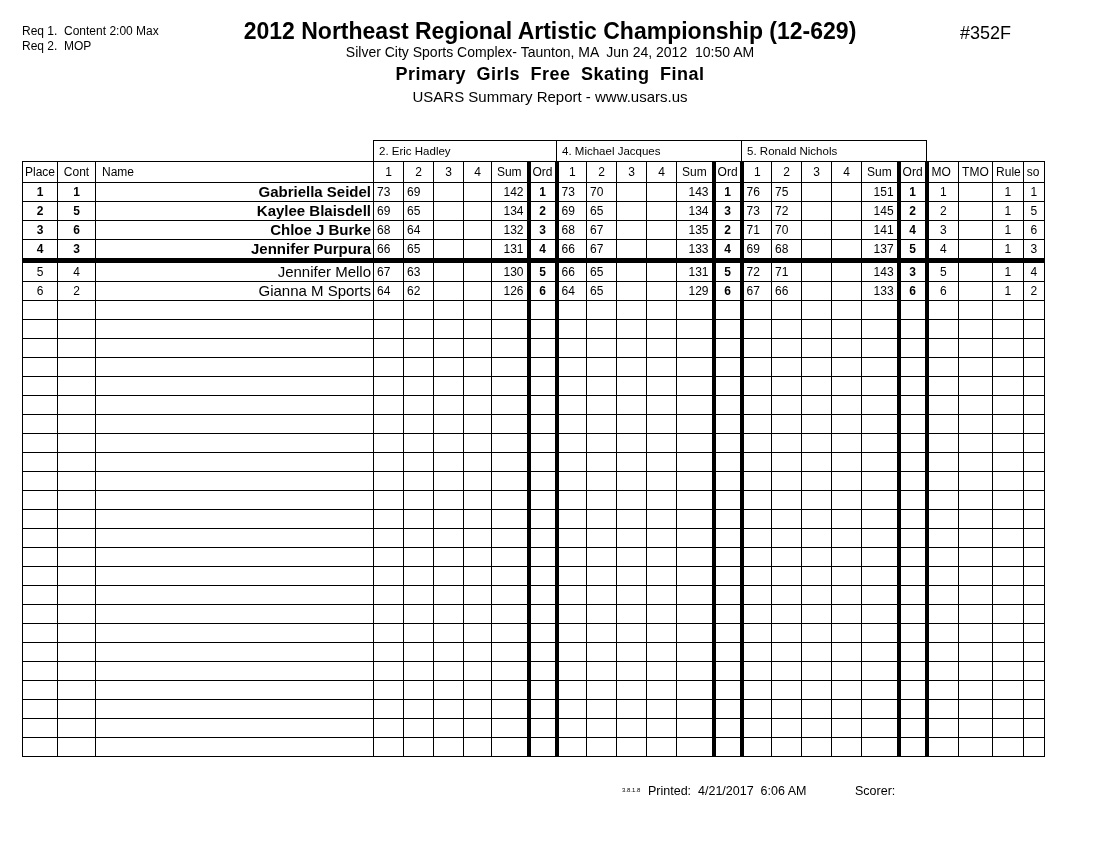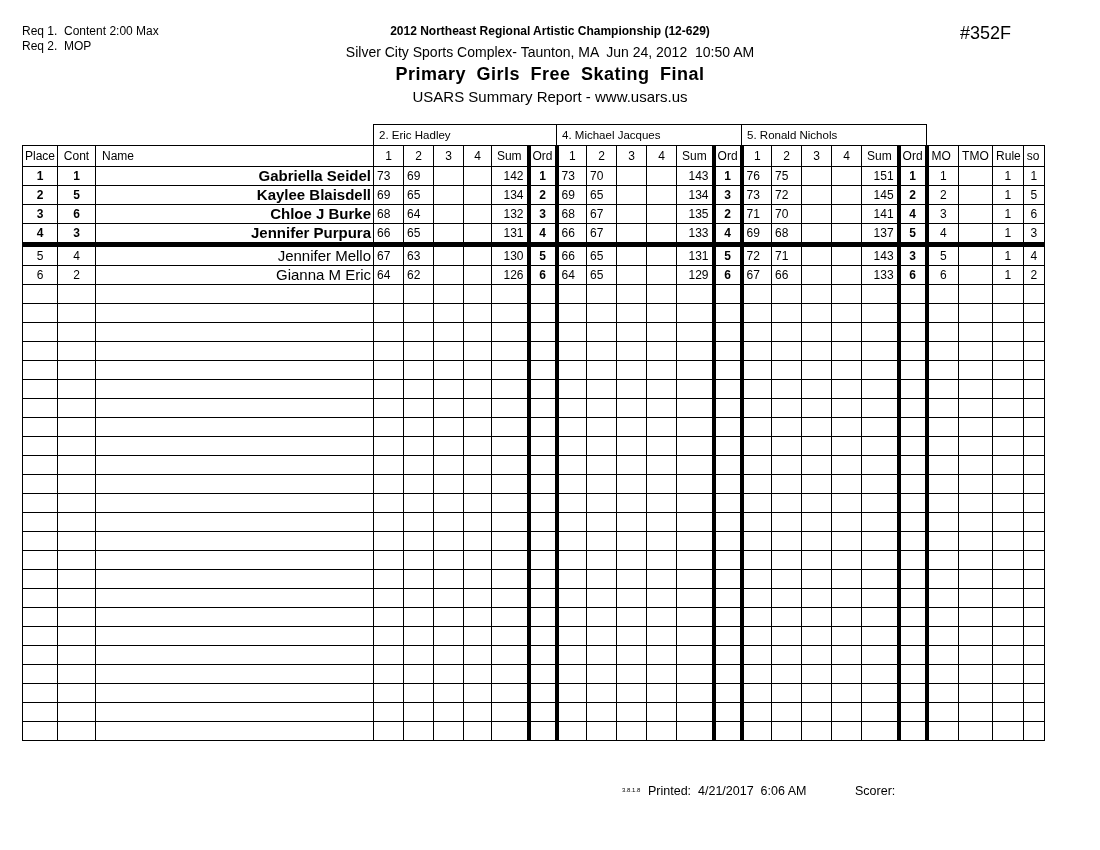--- a/index.html
+++ b/index.html
@@ -20,28 +20,28 @@
     font-size: 12px; line-height: 15px;
   }
   .doc-number {
     position: absolute; top: 23px; left: 960px;
     font-size: 18px; font-weight: normal;
   }
   .title-block {
     position: absolute; top: 21px; left: 0; width: 1100px;
     text-align: center;
   }
-  .title   { font-size: 12px; font-weight: bold; line-height: 21px; }
+  .title   { font-size: 23px; font-weight: bold; line-height: 21px; }
   .venue   { font-size: 14px; line-height: 20px; }
   .event   { font-size: 18px; font-weight: bold; line-height: 24px; word-spacing: 5px; letter-spacing: .5px; }
   .report  { font-size: 15px; line-height: 22px; }
 
   
   .report-table {
-    position: absolute; top: 124px; left: 22px;
+    position: absolute; top: 140px; left: 22px;
     border-collapse: collapse; table-layout: fixed;
   }
   .report-table td, .report-table th {
     border: 1px solid #000;
     font-size: 12px; font-weight: normal;
     height: 19px; line-height: 18px;
     padding: 0 2px; overflow: hidden; white-space: nowrap;
     box-sizing: border-box;
   }
   tr.judge-row td.spacer { border: none; }
@@ -285,21 +285,21 @@
           <td class="sum">143</td>
           <td class="ord">3</td>
           <td class="center">5</td>
           <td class="center"></td>
           <td class="center">1</td>
           <td class="center">4</td>
         </tr>
         <tr>
           <td class="center place">6</td>
           <td class="center cont">2</td>
-          <td class="name">Gianna M Eric</td>
+          <td class="name">Gianna M Sports</td>
           <td class="score">64</td>
           <td class="score">62</td>
           <td class="score"></td>
           <td class="score"></td>
           <td class="sum">126</td>
           <td class="ord">6</td>
           <td class="score">64</td>
           <td class="score">65</td>
           <td class="score"></td>
           <td class="score"></td>

